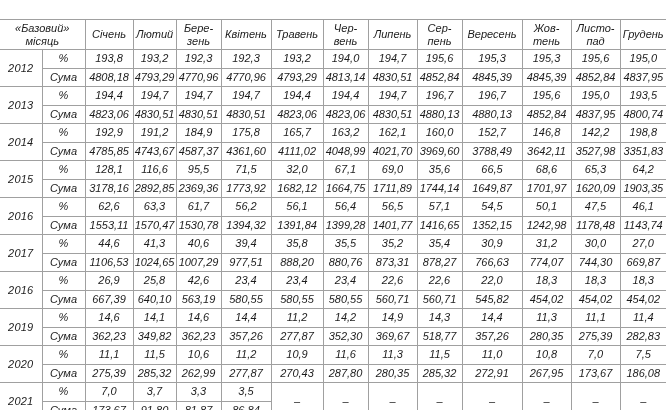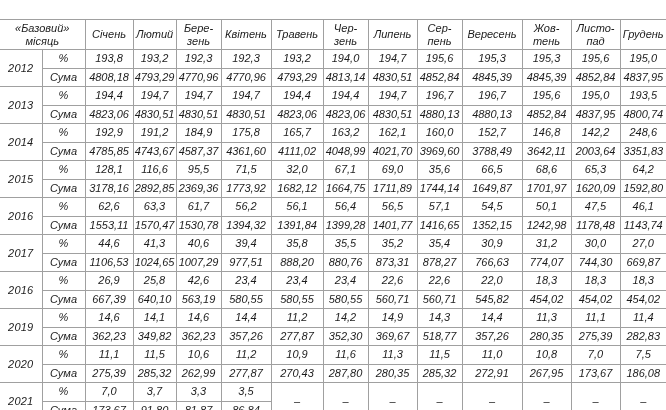--- a/index.html
+++ b/index.html
@@ -67,21 +67,21 @@
         <th colspan="2" class="edge-left">«Базовий»
 місяць</th>
 
       <th>Січень</th>
           <th>Лютий</th>
           <th>Бере-
 зень</th>
           <th>Квітень</th>
           <th>Травень</th>
           <th>Чер-
-зень</th>
+вень</th>
           <th>Липень</th>
           <th>Сер-
 пень</th>
           <th>Вересень</th>
           <th>Жов-
 тень</th>
           <th>Листо-
 пад</th>
           <th class="edge-right">Грудень</th>
         </tr>
@@ -157,35 +157,35 @@
           <td>191,2</td>
           <td>184,9</td>
           <td>175,8</td>
           <td>165,7</td>
           <td>163,2</td>
           <td>162,1</td>
           <td>160,0</td>
           <td>152,7</td>
           <td>146,8</td>
           <td>142,2</td>
-          <td class="edge-right">248,6</td>
+          <td class="edge-right">198,8</td>
         </tr>
         <tr>
           <td>Сума</td>
           <td>4785,85</td>
           <td>4743,67</td>
           <td>4587,37</td>
           <td>4361,60</td>
           <td>4111,02</td>
           <td>4048,99</td>
           <td>4021,70</td>
           <td>3969,60</td>
           <td>3788,49</td>
           <td>3642,11</td>
-          <td>2003,64</td>
+          <td>3527,98</td>
           <td class="edge-right">3351,83</td>
         </tr>
         <tr>
           <td rowspan="2" class="year-cell edge-left">2015</td>
           <td>%</td>
           <td>128,1</td>
           <td>116,6</td>
           <td>95,5</td>
           <td>71,5</td>
           <td>32,0</td>
@@ -203,21 +203,21 @@
           <td>2892,85</td>
           <td>2369,36</td>
           <td>1773,92</td>
           <td>1682,12</td>
           <td>1664,75</td>
           <td>1711,89</td>
           <td>1744,14</td>
           <td>1649,87</td>
           <td>1701,97</td>
           <td>1620,09</td>
-          <td class="edge-right">1592,80</td>
+          <td class="edge-right">1903,35</td>
         </tr>
         <tr>
           <td rowspan="2" class="year-cell edge-left">2016</td>
           <td>%</td>
           <td>62,6</td>
           <td>63,3</td>
           <td>61,7</td>
           <td>56,2</td>
           <td>56,1</td>
           <td>56,4</td>

